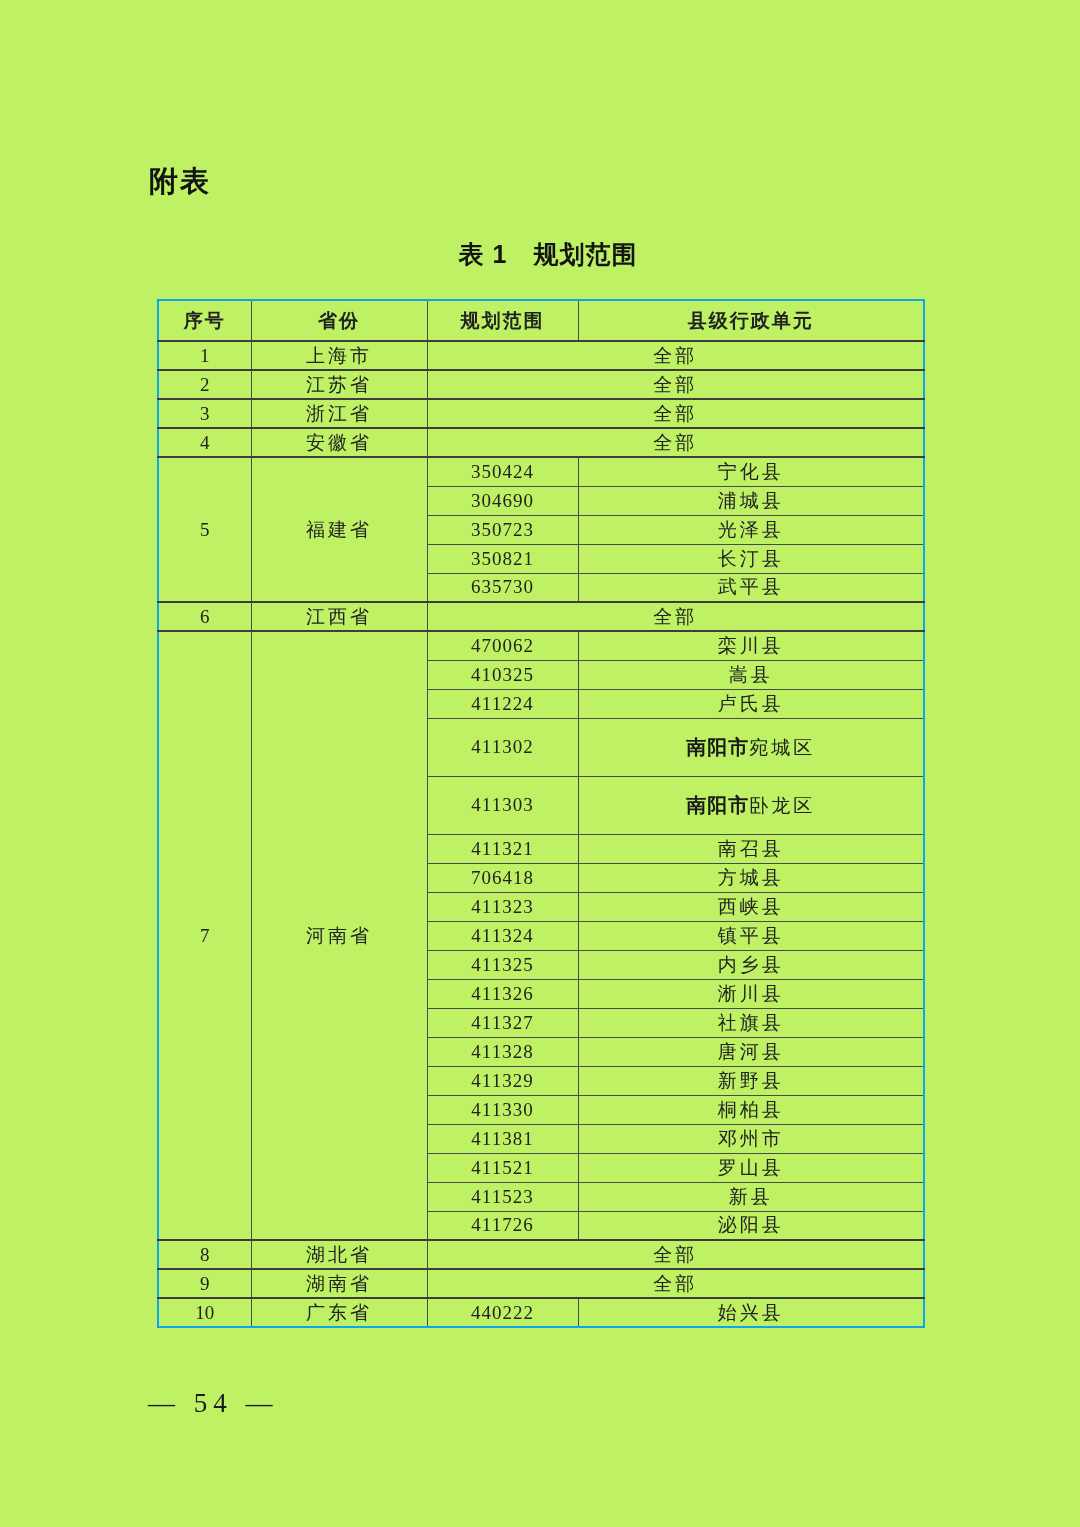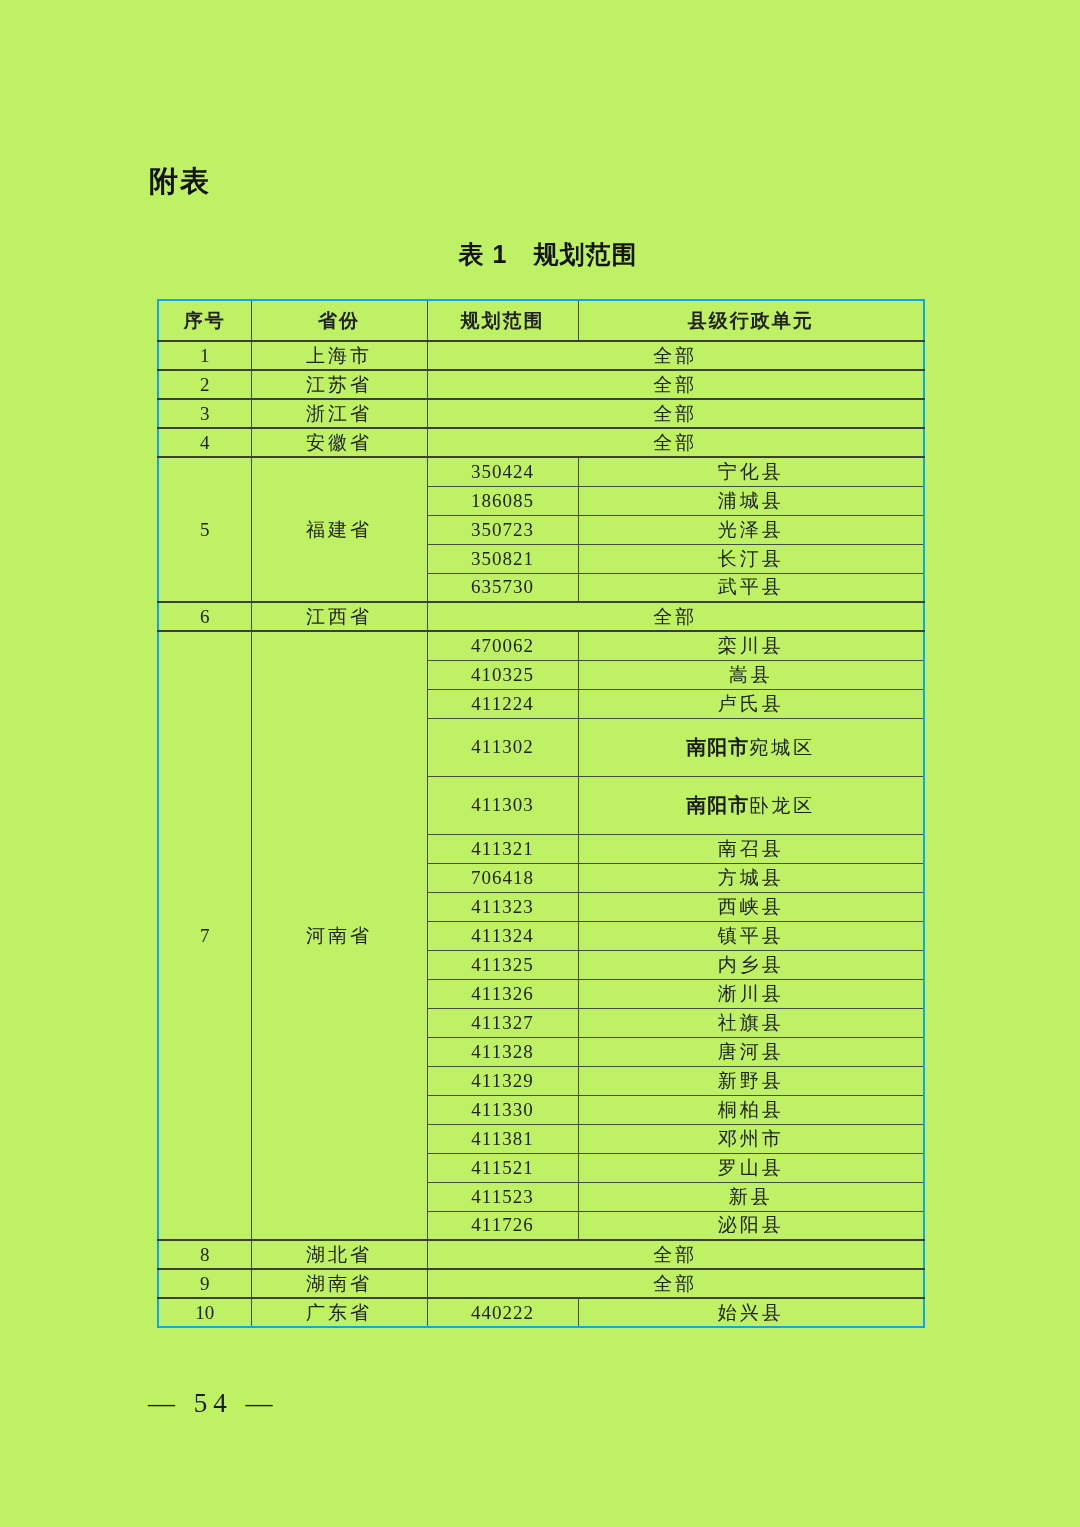--- a/index.html
+++ b/index.html
@@ -113,21 +113,21 @@
             <td class="cell-province" rowspan="1">安徽省</td>
             <td class="cell-scope" colspan="2">全部</td>
           </tr>
           <tr class="major">
             <td class="cell-seq" rowspan="5">5</td>
             <td class="cell-province" rowspan="5">福建省</td>
             <td class="cell-code">350424</td>
             <td class="cell-county">宁化县</td>
           </tr>
           <tr>
-            <td class="cell-code">186085</td>
+            <td class="cell-code">304690</td>
             <td class="cell-county">浦城县</td>
           </tr>
           <tr>
             <td class="cell-code">350723</td>
             <td class="cell-county">光泽县</td>
           </tr>
           <tr>
             <td class="cell-code">350821</td>
             <td class="cell-county">长汀县</td>
           </tr>

